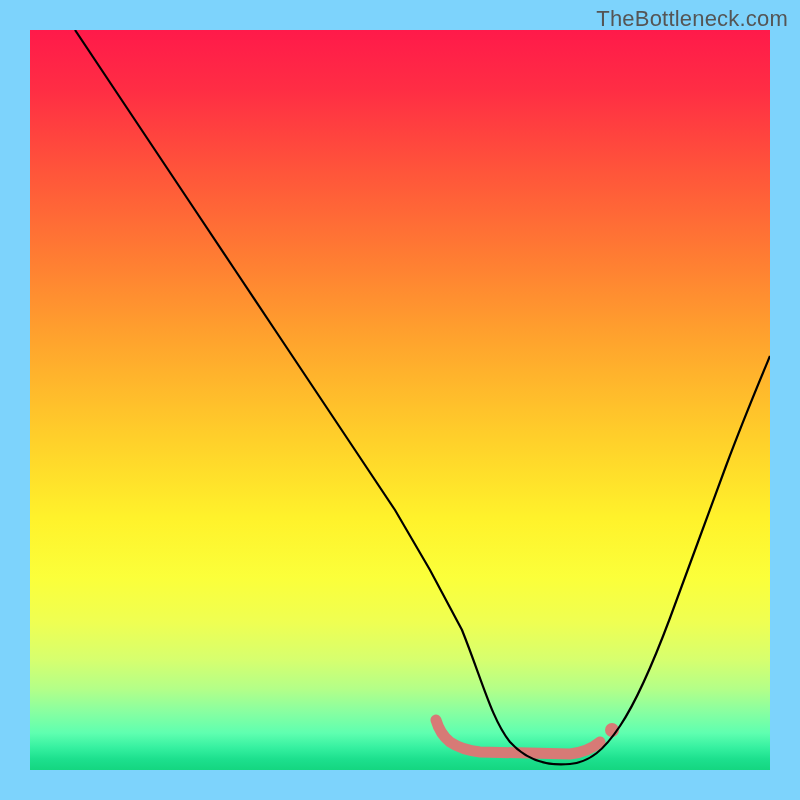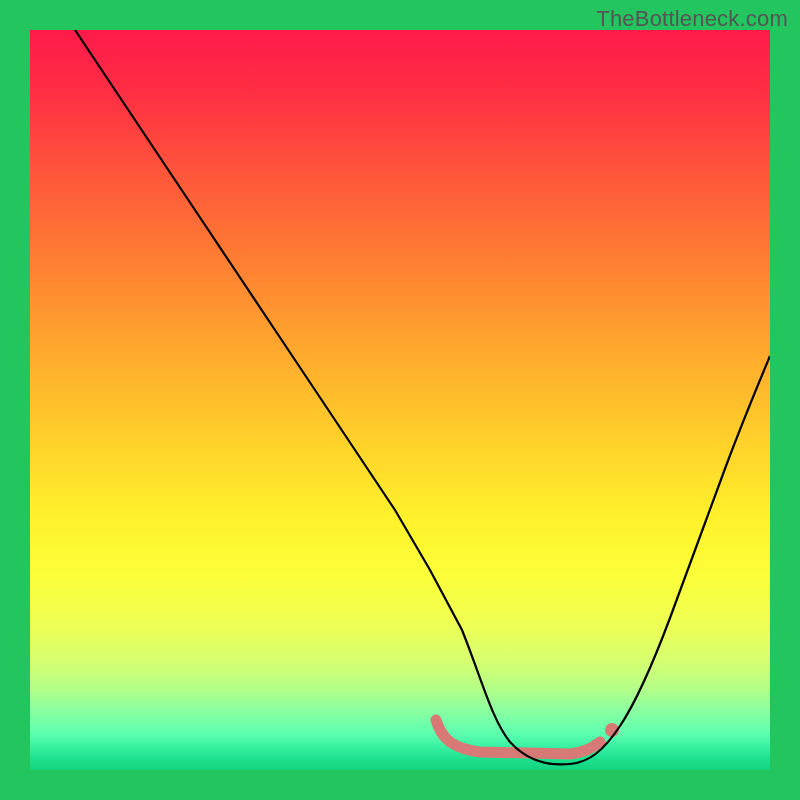--- a/index.html
+++ b/index.html
@@ -7,21 +7,21 @@
     padding: 0;
     width: 800px;
     height: 800px;
     background: #000;
     overflow: hidden;
   }
   .outer {
     position: relative;
     width: 800px;
     height: 800px;
-    background: #22c55e;
+    background: #7dd3fc;
   }
   .watermark {
     position: absolute;
     top: 6px;
     right: 12px;
     font-family: Arial, Helvetica, sans-serif;
     font-size: 22px;
     color: #555;
     letter-spacing: 0.2px;
     z-index: 10;

